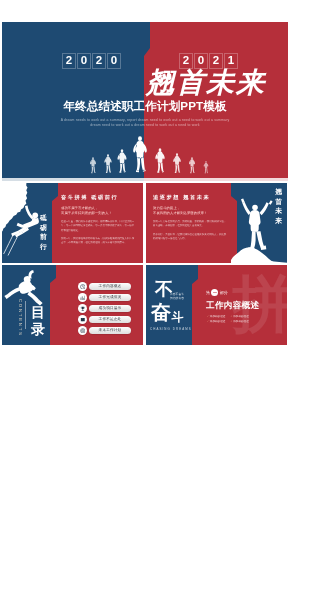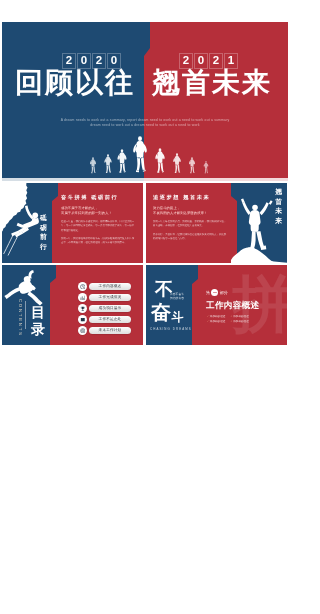--- a/index.html
+++ b/index.html
@@ -25,21 +25,21 @@
            clip-path:polygon(0 0,148px 0,148px 26px,142px 34px,142px 159px,0 159px);}
   .s1-year{position:absolute;top:31px;height:14px;display:flex;gap:1px;}
   .s1-year span{display:inline-block;width:12px;height:14px;border:.7px solid rgba(255,255,255,.26);
                 color:#fff;font-size:11.5px;line-height:13.5px;text-align:center;
                 font-family:"Liberation Sans",sans-serif;font-weight:bold;}
   .s1-year-l{left:60px;}
   .s1-year-r{left:177px;}
   .s1-t{position:absolute;top:46px;color:#fff;font-size:28px;line-height:30px;font-weight:bold;
         letter-spacing:2px;white-space:nowrap;}
   .s1-t-l{left:13px;}
-  .s1-t-r{left:150px;}
+  .s1-t-r{left:144px;font-style:italic;}
   .s1-sub{position:absolute;left:0;right:0;top:78px;text-align:center;color:#fff;font-size:11.6px;
           line-height:12px;font-weight:bold;letter-spacing:.1px;}
   .s1-en{position:absolute;left:0;right:0;text-align:center;color:rgba(255,255,255,.55);
          font-size:3.4px;line-height:4.3px;letter-spacing:.18px;}
   .s1-runners{position:absolute;left:0;bottom:3px;width:286px;height:46px;}
   .s1-base{position:absolute;left:0;bottom:0;width:286px;height:3px;background:rgba(255,255,255,.82);}
 
   
   .sm{width:141px;height:80px;}
   .col-l{left:2px;} .col-r{left:146px;}
@@ -108,22 +108,22 @@
         <span>0</span>
         <span>2</span>
         <span>0</span>
       </div>
     <div class="s1-year s1-year-r">
         <span>2</span>
         <span>0</span>
         <span>2</span>
         <span>1</span>
       </div>
-    <div class="s1-t s1-t-l">回顾以往</div>
     <div class="s1-t s1-t-r">翘首未来</div>
+    <div class="s1-sub">年终总结述职工作计划PPT模板</div>
     <div class="s1-en" style="top:96px">A dream needs to work out a summary, report dream need to work out a need to work out a summary</div>
     <div class="s1-en" style="top:100.5px">dream need to work out a dream need to work out a need to work</div>
     <svg class="s1-runners" viewBox="0 0 286 46">
       <g id="runner-band" fill="#ffffff">
           <path opacity="0.75" transform="translate(87.13636363636364,25) scale(0.38636363636363635)" d="M10 3.2 m-2.3 0 a2.3 2.8 0 1 0 4.6 0 a2.3 2.8 0 1 0 -4.6 0 ZM10 5.6 C12.3 5.6 13.9 6.9 14.3 9 L15.2 15 C15.4 16.8 14.9 18.2 14.1 19.2 L13.9 23 C13.9 24.6 13.2 25.6 12 25.8 L8.1 25.8 C6.9 25.6 6.2 24.6 6.2 23 L6 19.2 C5.2 18.2 4.7 16.8 4.9 15 L5.8 9 C6.2 6.9 7.8 5.6 10 5.6 ZM5.5 9.2 C3.9 10.6 2.8 13 2.3 15.4 C1.9 17.2 2.2 18.6 3 19 C3.9 19.3 4.5 18.5 4.6 17.3 C4.8 15.2 5.4 12.8 6.3 11.2 ZM14.5 9.2 C16.1 10.6 17.2 13 17.7 15.4 C18.1 17.2 17.8 18.6 17 19 C16.1 19.3 15.5 18.5 15.4 17.3 C15.2 15.2 14.6 12.8 13.7 11.2 ZM6.6 24.8 L7 31.5 C7.1 34 6.6 37.5 6 40.2 L8.6 40.6 C9.4 37.5 10 34.2 10.1 31.2 L10 24.8 ZM11 24.8 L11.5 30.8 C11.8 33.8 12.6 37.6 13.4 40.2 L15.8 39.6 C15.4 37 14.8 33.8 14.7 31 L14.2 24.8 ZM5.6 39.6 L8.8 40.2 L8.9 42 L5.3 41.8 Z M13.2 39.4 L16 38.9 L16.7 40.6 L13.4 41.4 Z"></path>
           <path opacity="0.85" transform="translate(101.45454545454545,22) scale(0.45454545454545453)" d="M10 3.2 m-2.3 0 a2.3 2.8 0 1 0 4.6 0 a2.3 2.8 0 1 0 -4.6 0 ZM10 5.6 C12.3 5.6 13.9 6.9 14.3 9 L15.2 15 C15.4 16.8 14.9 18.2 14.1 19.2 L13.9 23 C13.9 24.6 13.2 25.6 12 25.8 L8.1 25.8 C6.9 25.6 6.2 24.6 6.2 23 L6 19.2 C5.2 18.2 4.7 16.8 4.9 15 L5.8 9 C6.2 6.9 7.8 5.6 10 5.6 ZM5.5 9.2 C3.9 10.6 2.8 13 2.3 15.4 C1.9 17.2 2.2 18.6 3 19 C3.9 19.3 4.5 18.5 4.6 17.3 C4.8 15.2 5.4 12.8 6.3 11.2 ZM14.5 9.2 C16.1 10.6 17.2 13 17.7 15.4 C18.1 17.2 17.8 18.6 17 19 C16.1 19.3 15.5 18.5 15.4 17.3 C15.2 15.2 14.6 12.8 13.7 11.2 ZM6.6 24.8 L7 31.5 C7.1 34 6.6 37.5 6 40.2 L8.6 40.6 C9.4 37.5 10 34.2 10.1 31.2 L10 24.8 ZM11 24.8 L11.5 30.8 C11.8 33.8 12.6 37.6 13.4 40.2 L15.8 39.6 C15.4 37 14.8 33.8 14.7 31 L14.2 24.8 ZM5.6 39.6 L8.8 40.2 L8.9 42 L5.3 41.8 Z M13.2 39.4 L16 38.9 L16.7 40.6 L13.4 41.4 Z"></path>
           <path opacity="0.95" transform="translate(114.31818181818181,16.999999999999996) scale(0.5681818181818182)" d="M10 3.2 m-2.3 0 a2.3 2.8 0 1 0 4.6 0 a2.3 2.8 0 1 0 -4.6 0 ZM10 5.6 C12.3 5.6 13.9 6.9 14.3 9 L15.2 15 C15.4 16.8 14.9 18.2 14.1 19.2 L13.9 23 C13.9 24.6 13.2 25.6 12 25.8 L8.1 25.8 C6.9 25.6 6.2 24.6 6.2 23 L6 19.2 C5.2 18.2 4.7 16.8 4.9 15 L5.8 9 C6.2 6.9 7.8 5.6 10 5.6 ZM5.5 9.2 C3.9 10.6 2.8 13 2.3 15.4 C1.9 17.2 2.2 18.6 3 19 C3.9 19.3 4.5 18.5 4.6 17.3 C4.8 15.2 5.4 12.8 6.3 11.2 ZM14.5 9.2 C16.1 10.6 17.2 13 17.7 15.4 C18.1 17.2 17.8 18.6 17 19 C16.1 19.3 15.5 18.5 15.4 17.3 C15.2 15.2 14.6 12.8 13.7 11.2 ZM6.6 24.8 L7 31.5 C7.1 34 6.6 37.5 6 40.2 L8.6 40.6 C9.4 37.5 10 34.2 10.1 31.2 L10 24.8 ZM11 24.8 L11.5 30.8 C11.8 33.8 12.6 37.6 13.4 40.2 L15.8 39.6 C15.4 37 14.8 33.8 14.7 31 L14.2 24.8 ZM5.6 39.6 L8.8 40.2 L8.9 42 L5.3 41.8 Z M13.2 39.4 L16 38.9 L16.7 40.6 L13.4 41.4 Z"></path>
           <path opacity="1" transform="translate(129.36363636363637,4) scale(0.8636363636363636)" d="M10 3.2 m-2.3 0 a2.3 2.8 0 1 0 4.6 0 a2.3 2.8 0 1 0 -4.6 0 ZM10 5.6 C12.3 5.6 13.9 6.9 14.3 9 L15.2 15 C15.4 16.8 14.9 18.2 14.1 19.2 L13.9 23 C13.9 24.6 13.2 25.6 12 25.8 L8.1 25.8 C6.9 25.6 6.2 24.6 6.2 23 L6 19.2 C5.2 18.2 4.7 16.8 4.9 15 L5.8 9 C6.2 6.9 7.8 5.6 10 5.6 ZM5.5 9.2 C3.9 10.6 2.8 13 2.3 15.4 C1.9 17.2 2.2 18.6 3 19 C3.9 19.3 4.5 18.5 4.6 17.3 C4.8 15.2 5.4 12.8 6.3 11.2 ZM14.5 9.2 C16.1 10.6 17.2 13 17.7 15.4 C18.1 17.2 17.8 18.6 17 19 C16.1 19.3 15.5 18.5 15.4 17.3 C15.2 15.2 14.6 12.8 13.7 11.2 ZM6.6 24.8 L7 31.5 C7.1 34 6.6 37.5 6 40.2 L8.6 40.6 C9.4 37.5 10 34.2 10.1 31.2 L10 24.8 ZM11 24.8 L11.5 30.8 C11.8 33.8 12.6 37.6 13.4 40.2 L15.8 39.6 C15.4 37 14.8 33.8 14.7 31 L14.2 24.8 ZM5.6 39.6 L8.8 40.2 L8.9 42 L5.3 41.8 Z M13.2 39.4 L16 38.9 L16.7 40.6 L13.4 41.4 Z"></path>
           <path opacity="0.95" transform="translate(152.0909090909091,16) scale(0.5909090909090909)" d="M10 3.2 m-2.3 0 a2.3 2.8 0 1 0 4.6 0 a2.3 2.8 0 1 0 -4.6 0 ZM10 5.6 C12.3 5.6 13.9 6.9 14.3 9 L15.2 15 C15.4 16.8 14.9 18.2 14.1 19.2 L13.9 23 C13.9 24.6 13.2 25.6 12 25.8 L8.1 25.8 C6.9 25.6 6.2 24.6 6.2 23 L6 19.2 C5.2 18.2 4.7 16.8 4.9 15 L5.8 9 C6.2 6.9 7.8 5.6 10 5.6 ZM5.5 9.2 C3.9 10.6 2.8 13 2.3 15.4 C1.9 17.2 2.2 18.6 3 19 C3.9 19.3 4.5 18.5 4.6 17.3 C4.8 15.2 5.4 12.8 6.3 11.2 ZM14.5 9.2 C16.1 10.6 17.2 13 17.7 15.4 C18.1 17.2 17.8 18.6 17 19 C16.1 19.3 15.5 18.5 15.4 17.3 C15.2 15.2 14.6 12.8 13.7 11.2 ZM6.6 24.8 L7 31.5 C7.1 34 6.6 37.5 6 40.2 L8.6 40.6 C9.4 37.5 10 34.2 10.1 31.2 L10 24.8 ZM11 24.8 L11.5 30.8 C11.8 33.8 12.6 37.6 13.4 40.2 L15.8 39.6 C15.4 37 14.8 33.8 14.7 31 L14.2 24.8 ZM5.6 39.6 L8.8 40.2 L8.9 42 L5.3 41.8 Z M13.2 39.4 L16 38.9 L16.7 40.6 L13.4 41.4 Z"></path>
           <path opacity="0.85" transform="translate(170.22727272727272,21) scale(0.4772727272727273)" d="M10 3.2 m-2.3 0 a2.3 2.8 0 1 0 4.6 0 a2.3 2.8 0 1 0 -4.6 0 ZM10 5.6 C12.3 5.6 13.9 6.9 14.3 9 L15.2 15 C15.4 16.8 14.9 18.2 14.1 19.2 L13.9 23 C13.9 24.6 13.2 25.6 12 25.8 L8.1 25.8 C6.9 25.6 6.2 24.6 6.2 23 L6 19.2 C5.2 18.2 4.7 16.8 4.9 15 L5.8 9 C6.2 6.9 7.8 5.6 10 5.6 ZM5.5 9.2 C3.9 10.6 2.8 13 2.3 15.4 C1.9 17.2 2.2 18.6 3 19 C3.9 19.3 4.5 18.5 4.6 17.3 C4.8 15.2 5.4 12.8 6.3 11.2 ZM14.5 9.2 C16.1 10.6 17.2 13 17.7 15.4 C18.1 17.2 17.8 18.6 17 19 C16.1 19.3 15.5 18.5 15.4 17.3 C15.2 15.2 14.6 12.8 13.7 11.2 ZM6.6 24.8 L7 31.5 C7.1 34 6.6 37.5 6 40.2 L8.6 40.6 C9.4 37.5 10 34.2 10.1 31.2 L10 24.8 ZM11 24.8 L11.5 30.8 C11.8 33.8 12.6 37.6 13.4 40.2 L15.8 39.6 C15.4 37 14.8 33.8 14.7 31 L14.2 24.8 ZM5.6 39.6 L8.8 40.2 L8.9 42 L5.3 41.8 Z M13.2 39.4 L16 38.9 L16.7 40.6 L13.4 41.4 Z"></path>

